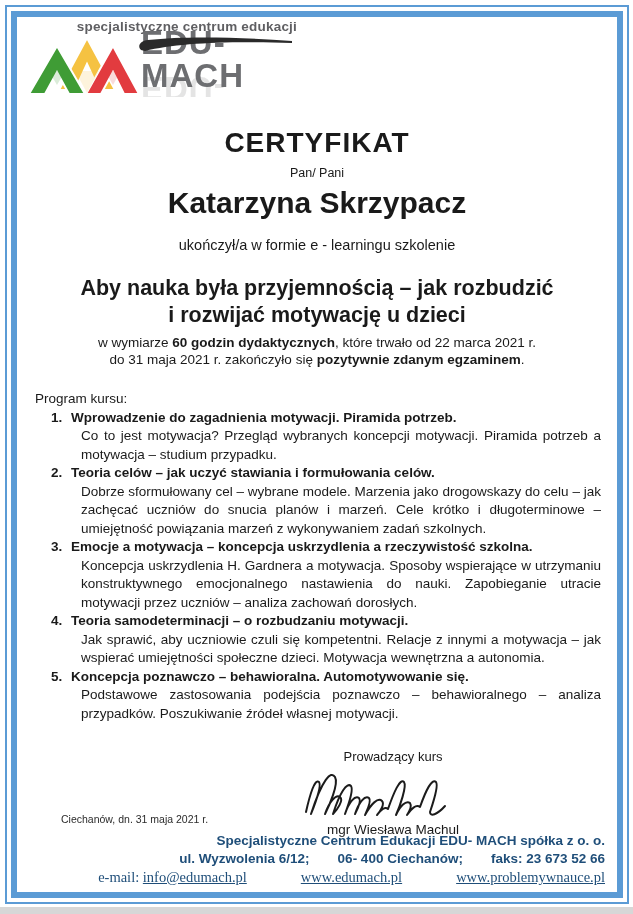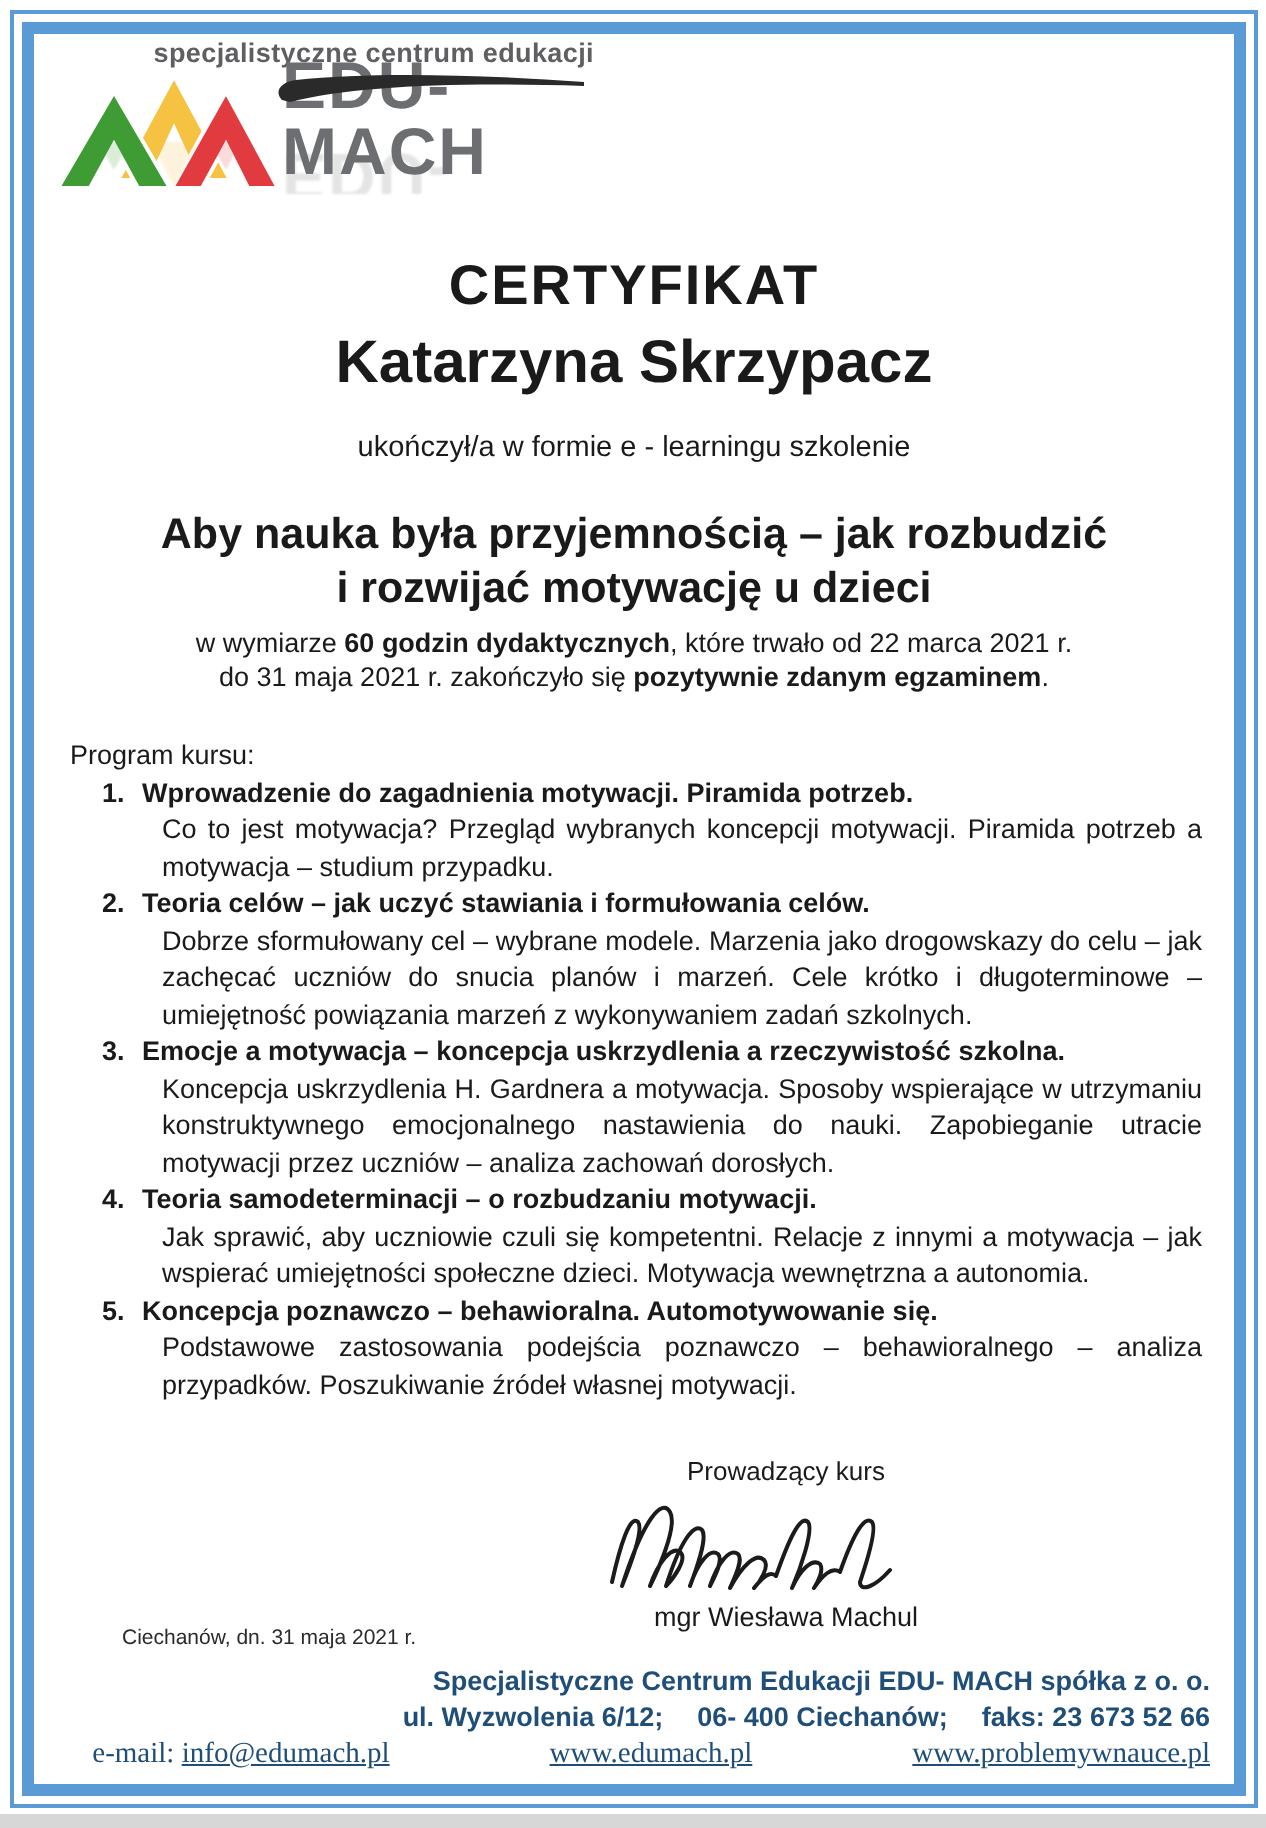--- a/index.html
+++ b/index.html
@@ -43,22 +43,22 @@
   
   .sign-block{width:240px;margin:26px auto 0;margin-left:240px;text-align:center;}
   .sign-role{font-size:13px;}
   .sign-svg{display:block;margin:4px auto 0;}
   .sign-name{font-size:13.5px;margin-top:2px;}
 
   
   .date-line{position:absolute;left:61px;top:813px;font-size:10.5px;color:#2b2b2b;}
   .footer{position:absolute;right:28px;left:28px;top:832px;color:#1f4e79;}
   .footer .f1{text-align:right;font-weight:bold;font-size:13.5px;line-height:17px;}
-  .footer .f2{display:flex;justify-content:flex-end;gap:17px;font-weight:bold;font-size:13.5px;line-height:17px;margin-top:1px;}
-  .footer .f3{display:flex;justify-content:flex-end;gap:80px;font-family:"Liberation Serif","DejaVu Serif",serif;font-size:14.5px;margin-top:2px;}
+  .footer .f2{display:flex;justify-content:flex-end;gap:28px;font-weight:bold;font-size:13.5px;line-height:17px;margin-top:1px;}
+  .footer .f3{display:flex;justify-content:flex-end;gap:54px;font-family:"Liberation Serif","DejaVu Serif",serif;font-size:14.5px;margin-top:2px;}
   .footer a{color:#1f4e79;text-decoration:underline;cursor:pointer;}
   .email-group{white-space:nowrap;}
 </style>
 </head>
 <body>
 
 <div class="border-outer"></div>
 <div class="border-inner"></div>
 <div class="gray-strip"></div>
 
@@ -83,20 +83,21 @@
           <path d="M60,4 L88,56 L72,56 L60,30 L48,56 L32,56 Z" fill="#f5c242"></path>
           <path d="M30,12 L58,60 L42,60 L30,38 L18,60 L2,60 Z" fill="#3f9c35"></path>
           <path d="M86,12 L112,60 L97,60 L86,38 L74,60 L59,60 Z" fill="#e23b3f"></path>
         </svg>
         <div class="brand">EDU-MACH</div>
       </div>
     </div>
   </div>
 
   <div class="cert-title">CERTYFIKAT</div>
+  <div class="salutation">Pan/ Pani</div>
   <div class="recipient">Katarzyna Skrzypacz</div>
   <div class="completion">ukończył/a w formie e - learningu szkolenie</div>
 
   <div class="course-title">
     <div>Aby nauka była przyjemnością – jak rozbudzić</div>
     <div>i rozwijać motywację u dzieci</div>
   </div>
 
   <div class="course-details">
     <div><span>w wymiarze </span><b>60 godzin dydaktycznych</b><span>, które trwało od 22 marca 2021 r.</span></div>

